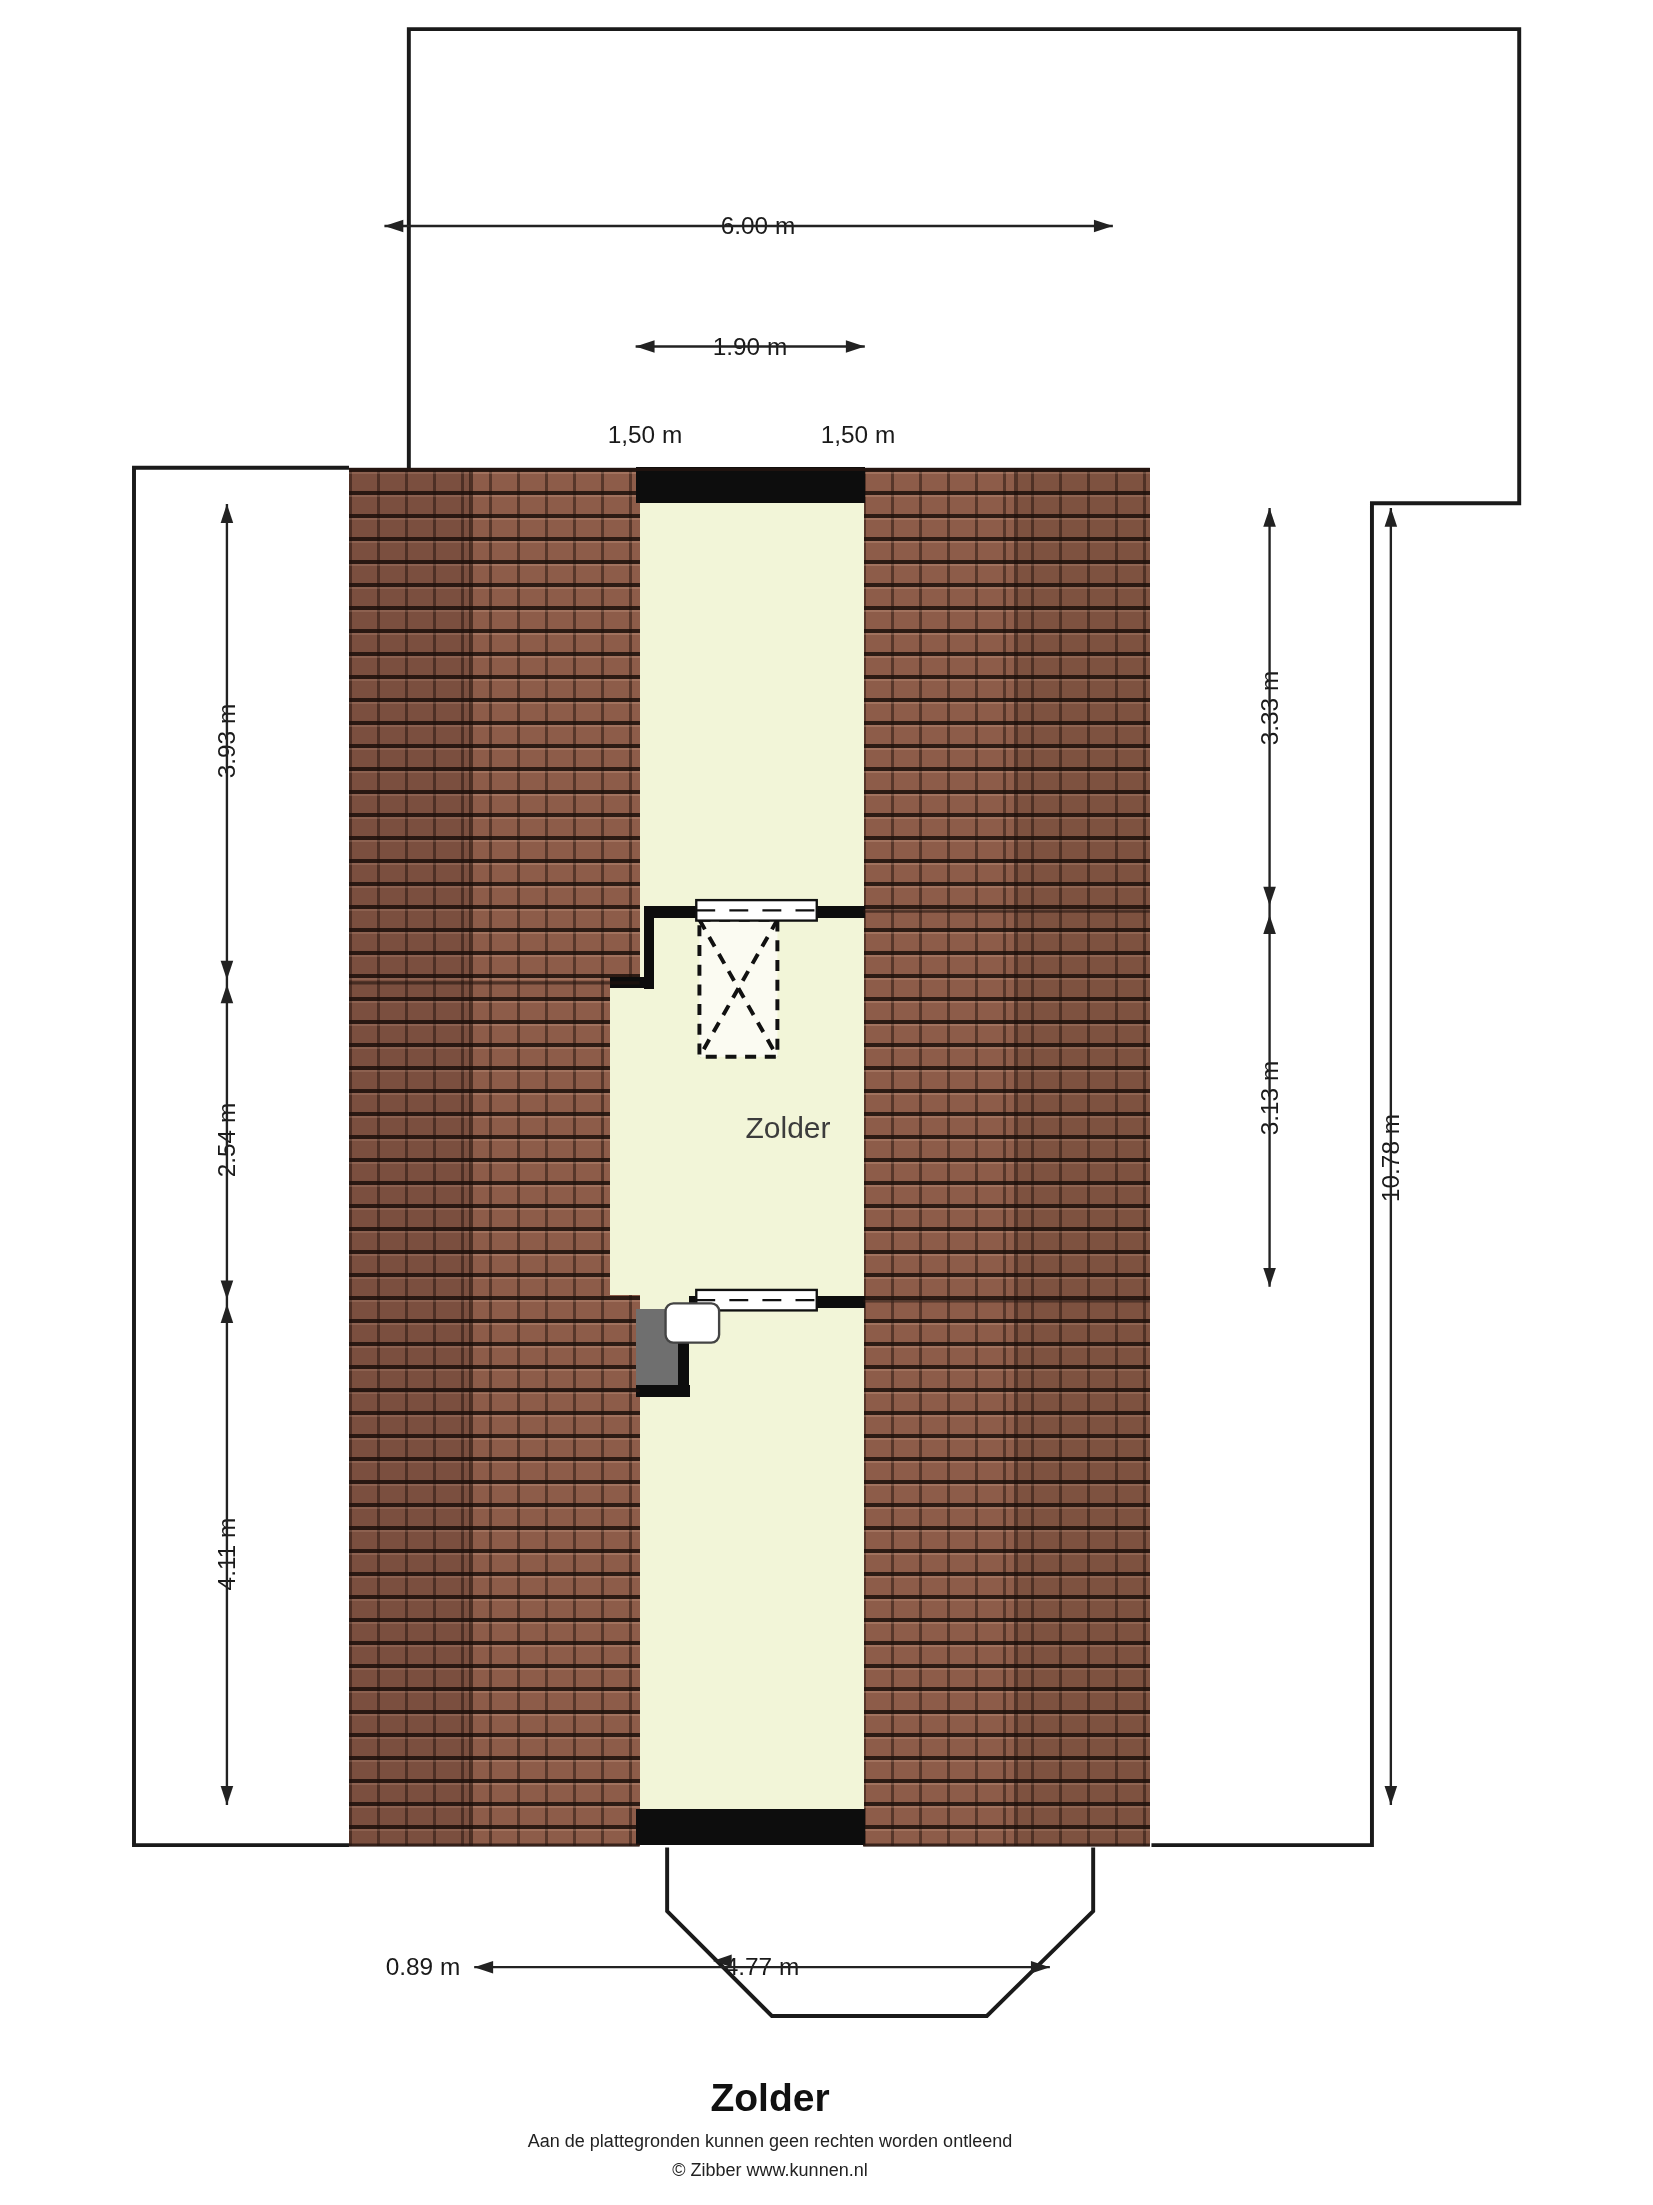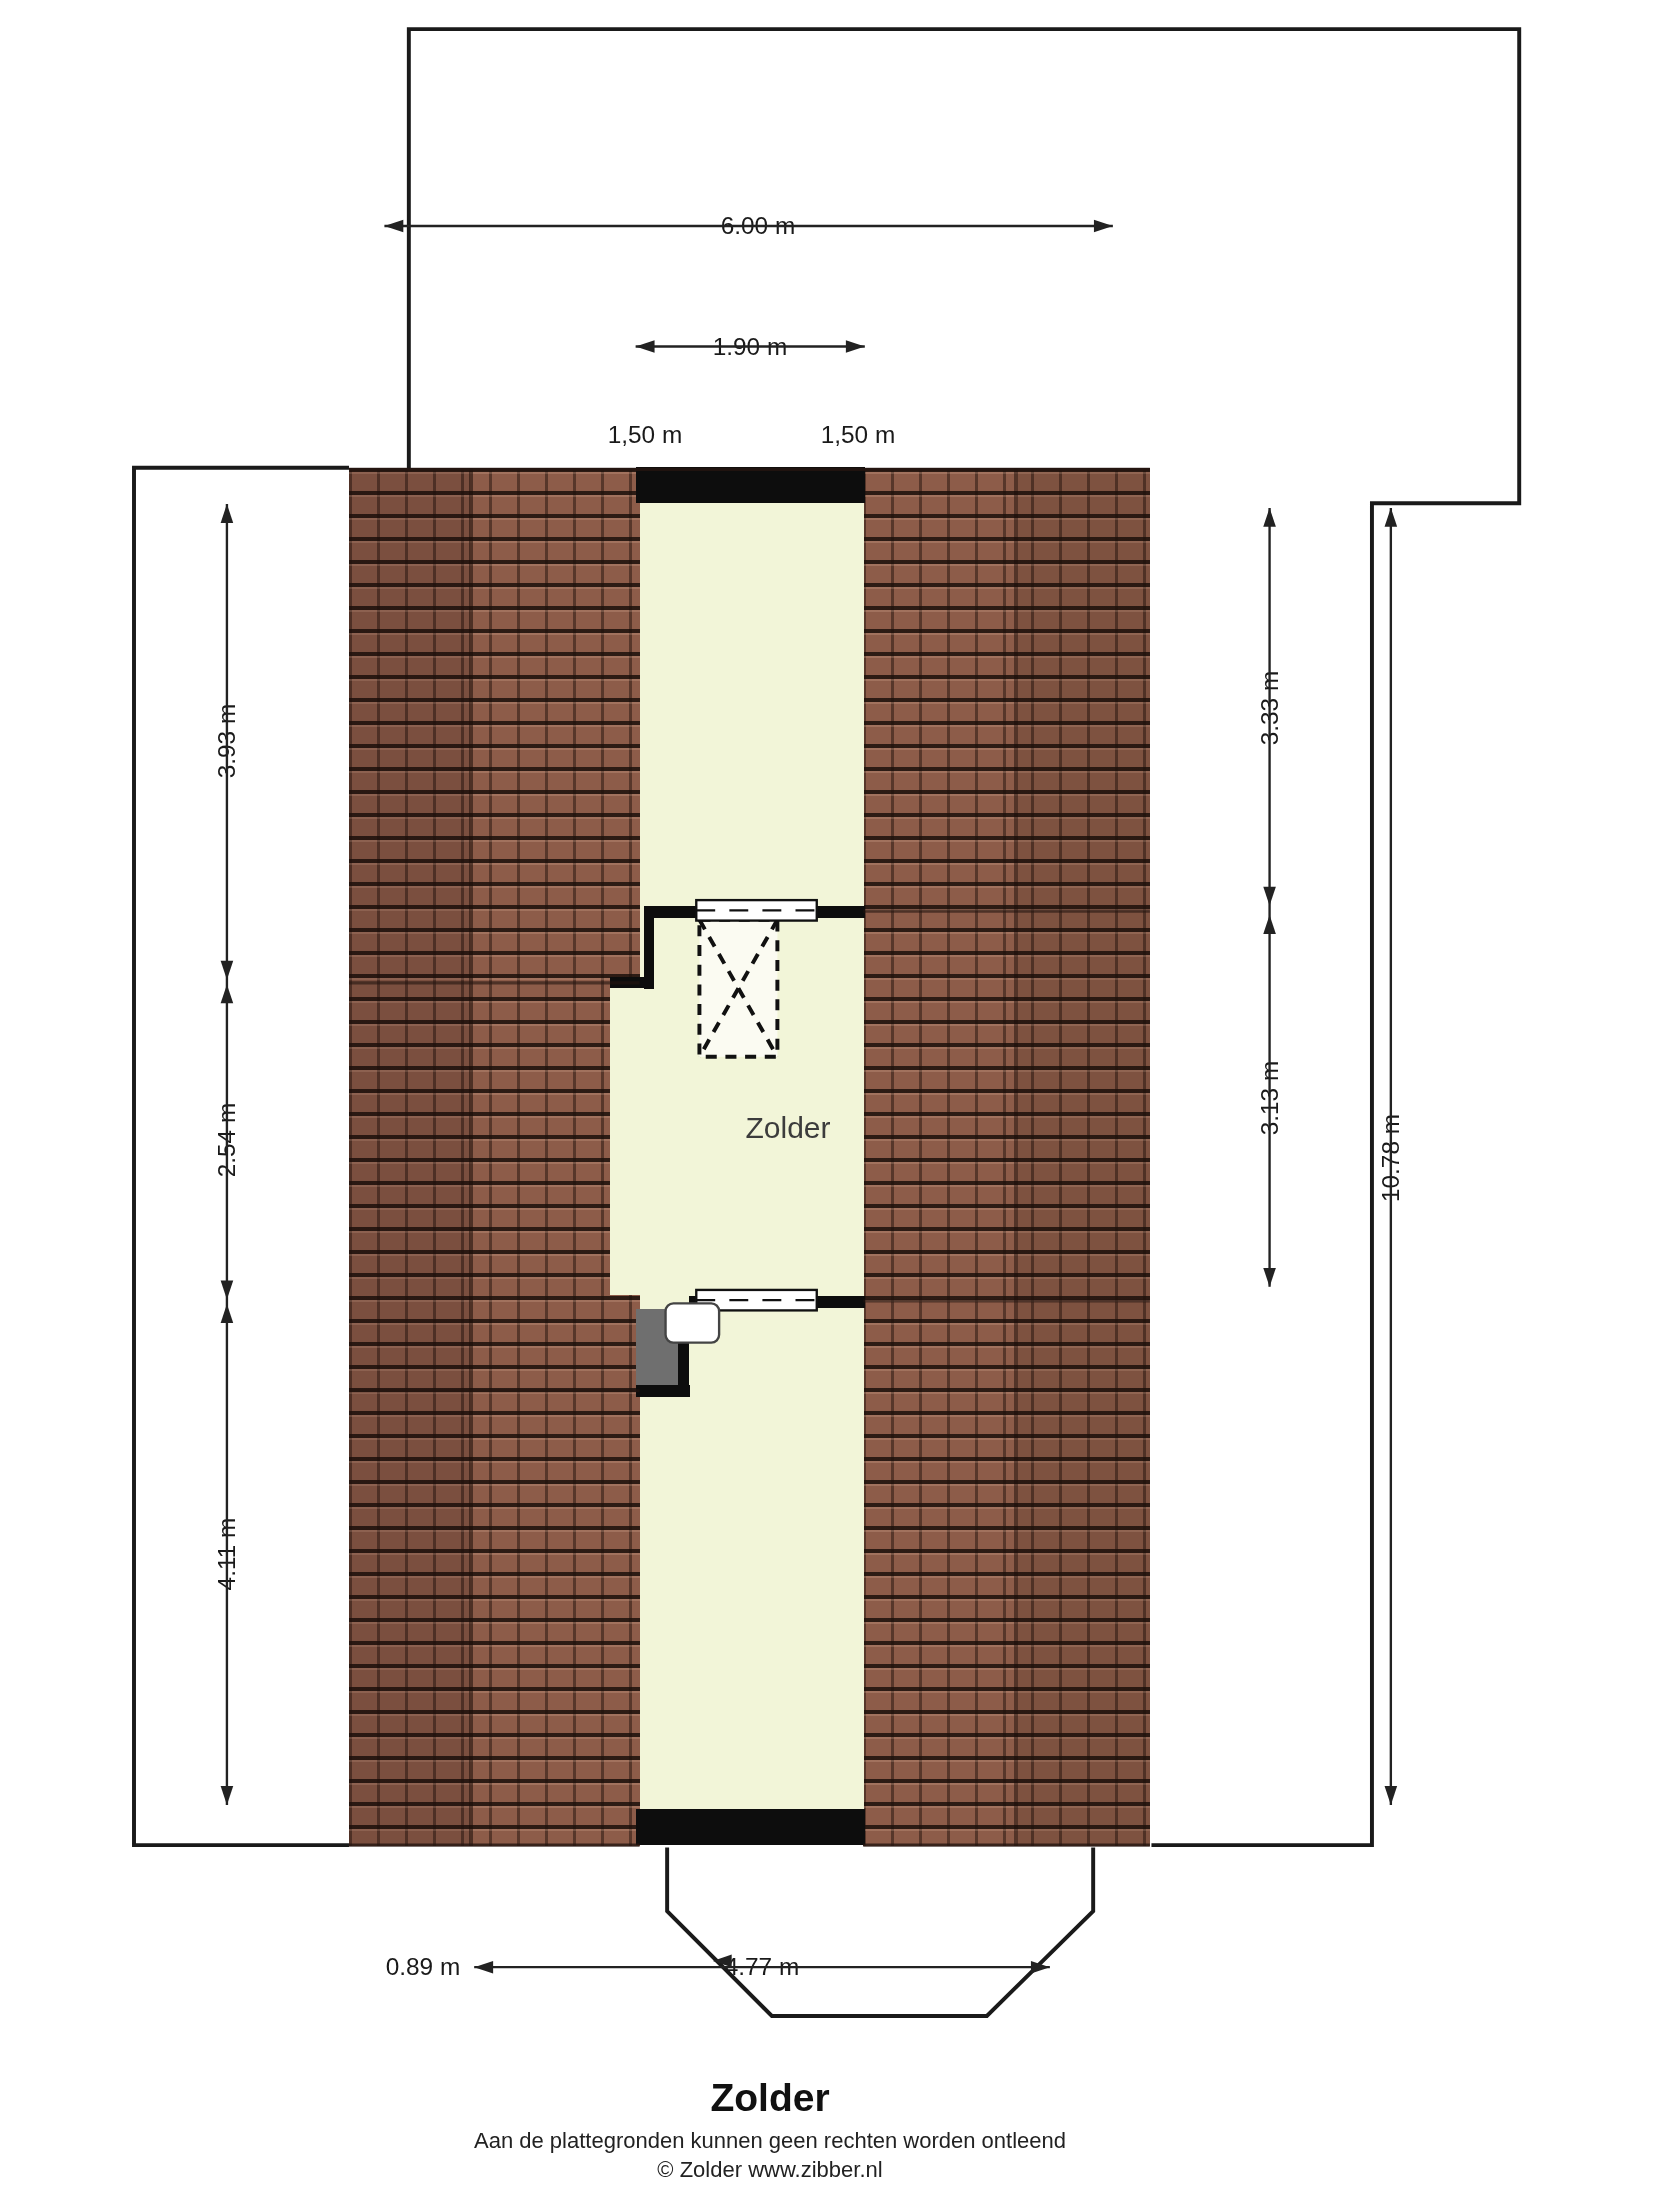--- a/index.html
+++ b/index.html
@@ -27,21 +27,21 @@
   
   .lbl{position:absolute;transform:translate(-50%,-50%);
        font-size:24.4px;line-height:1.1;background:#ffffff;padding:1.6px 7px;
        white-space:nowrap;color:#1a1a1a;}
   .lbl.rot{transform:translate(-50%,-50%) rotate(-90deg);}
   .lbl.noband{background:transparent;padding:0;}
   .room-label{position:absolute;transform:translate(-50%,-50%);font-size:30px;
        color:#3c3c3c;background:transparent;white-space:nowrap;}
   .title{position:absolute;transform:translate(-50%,-50%);font-size:39px;font-weight:bold;
        color:#111;white-space:nowrap;}
-  .footnote{position:absolute;transform:translate(-50%,-50%);font-size:22px;color:#222;
+  .footnote{position:absolute;transform:translate(-50%,-50%);font-size:18px;color:#222;
        white-space:nowrap;}
 
   svg.overlay{position:absolute;left:0;top:0;z-index:5;}
   .layer-text{z-index:6;}
 </style>
 </head>
 <body>
 
 <div id="page">
 
@@ -140,17 +140,17 @@
     <div class="lbl rot" style="left:1270px;top:1098px;">3.13 m</div>
     <div class="lbl rot" style="left:1391px;top:1158px;">10.78 m</div>
 
     <div class="lbl noband" style="left:423px;top:1967px;">0.89 m</div>
     <div class="lbl" style="left:762px;top:1967px;">4.77 m</div>
 
     <div class="room-label" style="left:788px;top:1128px;">Zolder</div>
 
     <div class="title" style="left:770px;top:2098px;">Zolder</div>
     <div class="footnote" style="left:770px;top:2141px;">Aan de plattegronden kunnen geen rechten worden ontleend</div>
-    <div class="footnote" style="left:770px;top:2170px;">© Zolder www.zibber.nl</div>
+    <div class="footnote" style="left:770px;top:2170px;">© Zibber www.kunnen.nl</div>
   </div>
 
 </div>
 
 
 </body></html>

